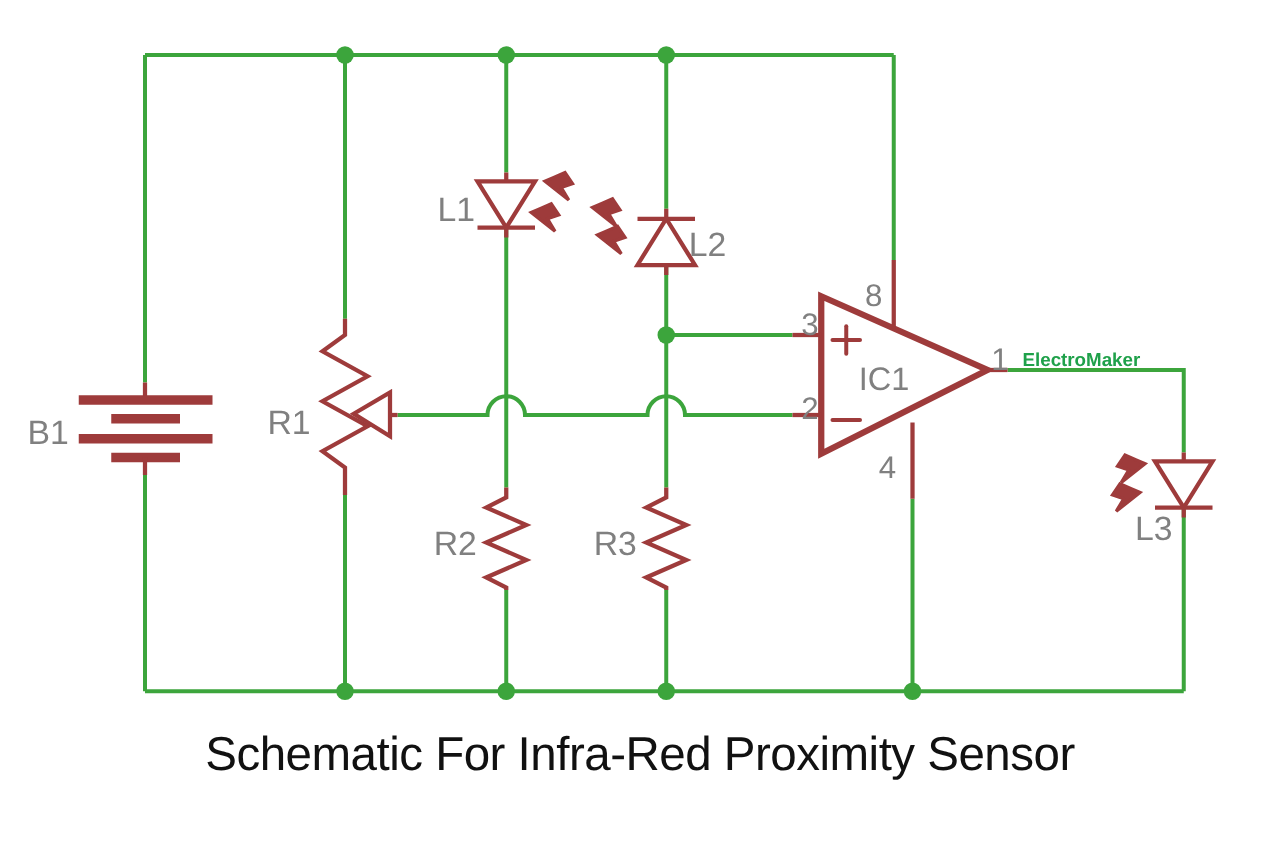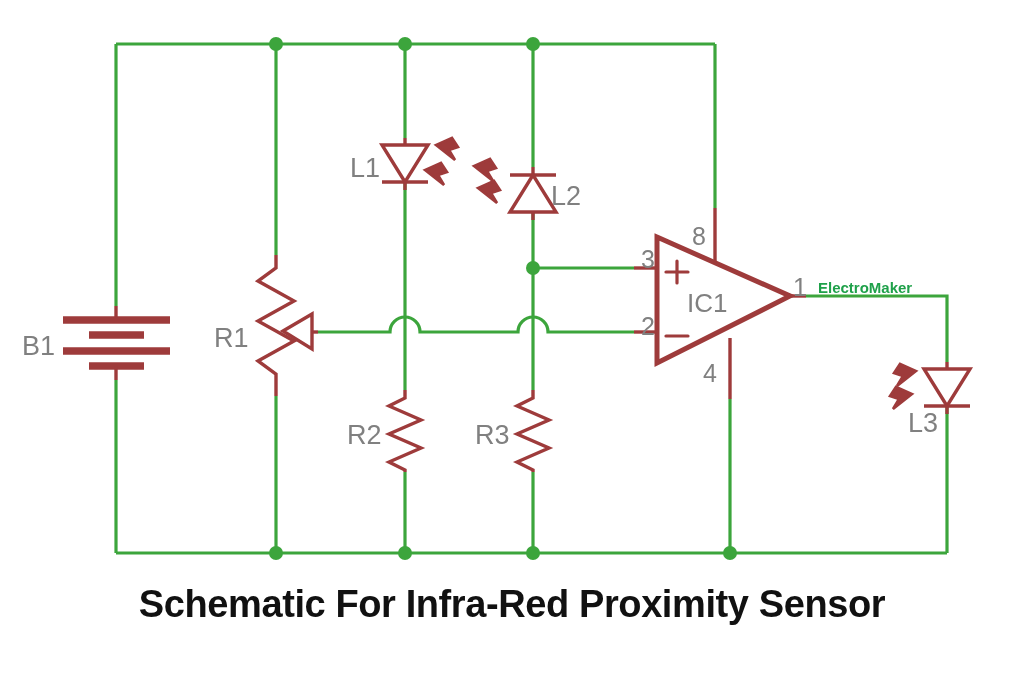--- a/index.html
+++ b/index.html
@@ -97,21 +97,21 @@
     stroke-linejoin: miter;
   }
   #caption {
     position: absolute;
     left: 0;
     top: 583px;
     width: 1024px;
     text-align: center;
     font-family: "Liberation Sans Narrow", "Liberation Sans", sans-serif;
     font-size: 38px;
-    font-weight: bold;
+    font-weight: normal;
     color: #111111;
     letter-spacing: -0.4px;
     white-space: nowrap;
   }
 </style>
 </head>
 <body>
 
 <div id="schematic-root">
 

